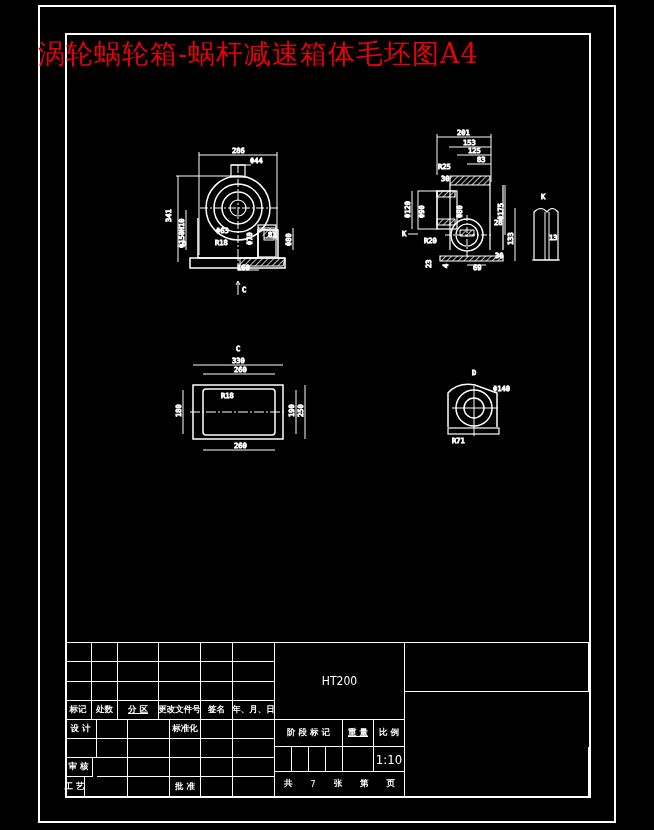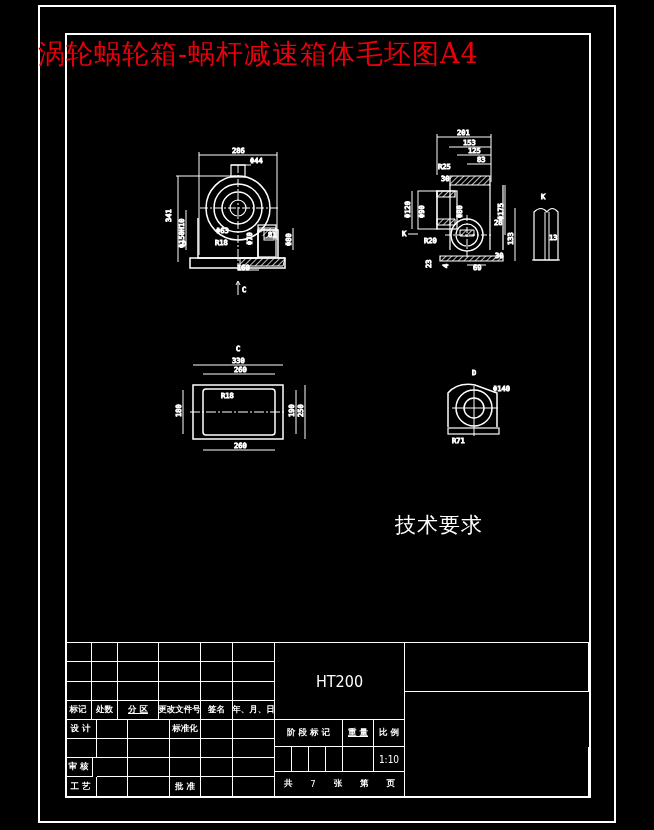--- a/index.html
+++ b/index.html
@@ -7,21 +7,21 @@
     .abs{position:absolute;}
     .frame-outer{left:38px;top:5px;width:578px;height:818px;border:2px solid #fff;box-sizing:border-box;}
     .frame-inner{left:65px;top:33px;width:526px;height:765px;border:2px solid #fff;box-sizing:border-box;}
     .title{left:38px;top:33px;font-family:"DejaVu Serif",serif;font-size:27px;color:#e8000b;letter-spacing:1px;white-space:nowrap;line-height:42px;}
     svg.drawing{position:absolute;left:0;top:0;}
     .tech{left:395px;top:511px;font-family:"DejaVu Serif",serif;color:#fff;}
     .tech .h{font-size:21px;letter-spacing:1px;}
     .tech .n{font-size:15px;margin-top:2px;white-space:nowrap;}
     .tb{left:65px;top:642px;width:526px;height:156px;}
     .cell{position:absolute;border-right:1px solid #fff;border-bottom:1px solid #fff;box-sizing:border-box;display:flex;align-items:center;justify-content:center;font-size:8.5px;font-weight:bold;white-space:nowrap;color:#fff;}
-    .big{font-size:16px;font-weight:normal;font-family:"DejaVu Sans Condensed","DejaVu Sans",sans-serif;}
+    .big{font-size:12px;font-weight:normal;font-family:"DejaVu Sans Condensed","DejaVu Sans",sans-serif;}
     .name{font-size:10px;}
     .tb-top{left:0;top:0;width:526px;height:1px;background:#fff;}
     .dim{font-family:"DejaVu Sans Mono",monospace;font-size:7px;fill:#fff;}
   </style>
 </head>
 <body>
 
 <div class="abs frame-outer"></div>
 <div class="abs frame-inner"></div>
 <div class="abs title">涡轮蜗轮箱-蜗杆减速箱体毛坯图A4</div>
@@ -153,21 +153,20 @@
   </g>
 
   <defs>
     <pattern id="hatch" width="4" height="4" patternUnits="userSpaceOnUse" patternTransform="rotate(45)">
       <line x1="0" y1="0" x2="0" y2="4" stroke="#fff" stroke-width="1.5"></line>
     </pattern>
   </defs>
 </svg>
 
 <div class="abs tech">
-  <div class="h">技术要求</div>
 </div>
 
 <div class="abs tb">
   <div class="abs tb-top"></div>
 
   <div class="cell" style="left:0;top:1px;width:27px;height:19px;"></div>
     <div class="cell" style="left:27px;top:1px;width:26px;height:19px;"></div>
     <div class="cell" style="left:53px;top:1px;width:41px;height:19px;"></div>
     <div class="cell" style="left:94px;top:1px;width:42px;height:19px;"></div>
     <div class="cell" style="left:136px;top:1px;width:32px;height:19px;"></div>
@@ -203,37 +202,37 @@
     <div class="cell" style="left:63px;top:97px;width:42px;height:19px;"></div>
     <div class="cell" style="left:105px;top:97px;width:31px;height:19px;"></div>
     <div class="cell" style="left:136px;top:97px;width:32px;height:19px;"></div>
     <div class="cell" style="left:168px;top:97px;width:42px;height:19px;"></div>
   <div class="cell" style="left:0;top:116px;width:28px;height:19px;">审 核</div>
   <div class="cell" style="left:32px;top:116px;width:31px;height:19px;"></div>
     <div class="cell" style="left:63px;top:116px;width:42px;height:19px;"></div>
     <div class="cell" style="left:105px;top:116px;width:31px;height:19px;"></div>
     <div class="cell" style="left:136px;top:116px;width:32px;height:19px;"></div>
     <div class="cell" style="left:168px;top:116px;width:42px;height:19px;"></div>
-  <div class="cell" style="left:0;top:135px;width:32px;height:20px;">工 艺</div>
+  <div class="cell" style="left:0;top:135px;width:20px;height:20px;">工 艺</div>
   <div class="cell" style="left:32px;top:135px;width:31px;height:20px;"></div>
     <div class="cell" style="left:63px;top:135px;width:42px;height:20px;"></div>
   <div class="cell" style="left:105px;top:135px;width:31px;height:20px;">批 准</div>
   <div class="cell" style="left:136px;top:135px;width:32px;height:20px;"></div>
     <div class="cell" style="left:168px;top:135px;width:42px;height:20px;"></div>
 
   <div class="cell big" style="left:210px;top:1px;width:130px;height:77px;">HT200</div>
   <div class="cell" style="left:210px;top:78px;width:68px;height:27px;">阶 段 标 记</div>
   <div class="cell" style="left:278px;top:78px;width:31px;height:27px;text-decoration:underline;">重 量</div>
   <div class="cell" style="left:309px;top:78px;width:31px;height:27px;">比 例</div>
   <div class="cell" style="left:210px;top:105px;width:17px;height:25px;"></div>
     <div class="cell" style="left:227px;top:105px;width:17px;height:25px;"></div>
     <div class="cell" style="left:244px;top:105px;width:17px;height:25px;"></div>
     <div class="cell" style="left:261px;top:105px;width:17px;height:25px;"></div>
   <div class="cell" style="left:278px;top:105px;width:31px;height:25px;"></div>
-  <div class="cell big" style="left:309px;top:105px;width:31px;height:25px;font-size:10px;">1:10</div>
+  <div class="cell big" style="left:309px;top:105px;width:31px;height:25px;font-size:13px;">1:10</div>
   <div class="cell" style="left:210px;top:130px;width:130px;height:25px;justify-content:space-around;">
     <span>共</span>
     <span style="font-weight:normal">7</span>
     <span>张</span>
     <span>第</span>
     <span>页</span>
   </div>
 
   <div class="cell" style="left:340px;top:1px;width:184px;height:49px;"></div>
   <div class="cell" style="left:340px;top:105px;width:184px;height:50px;"></div>

